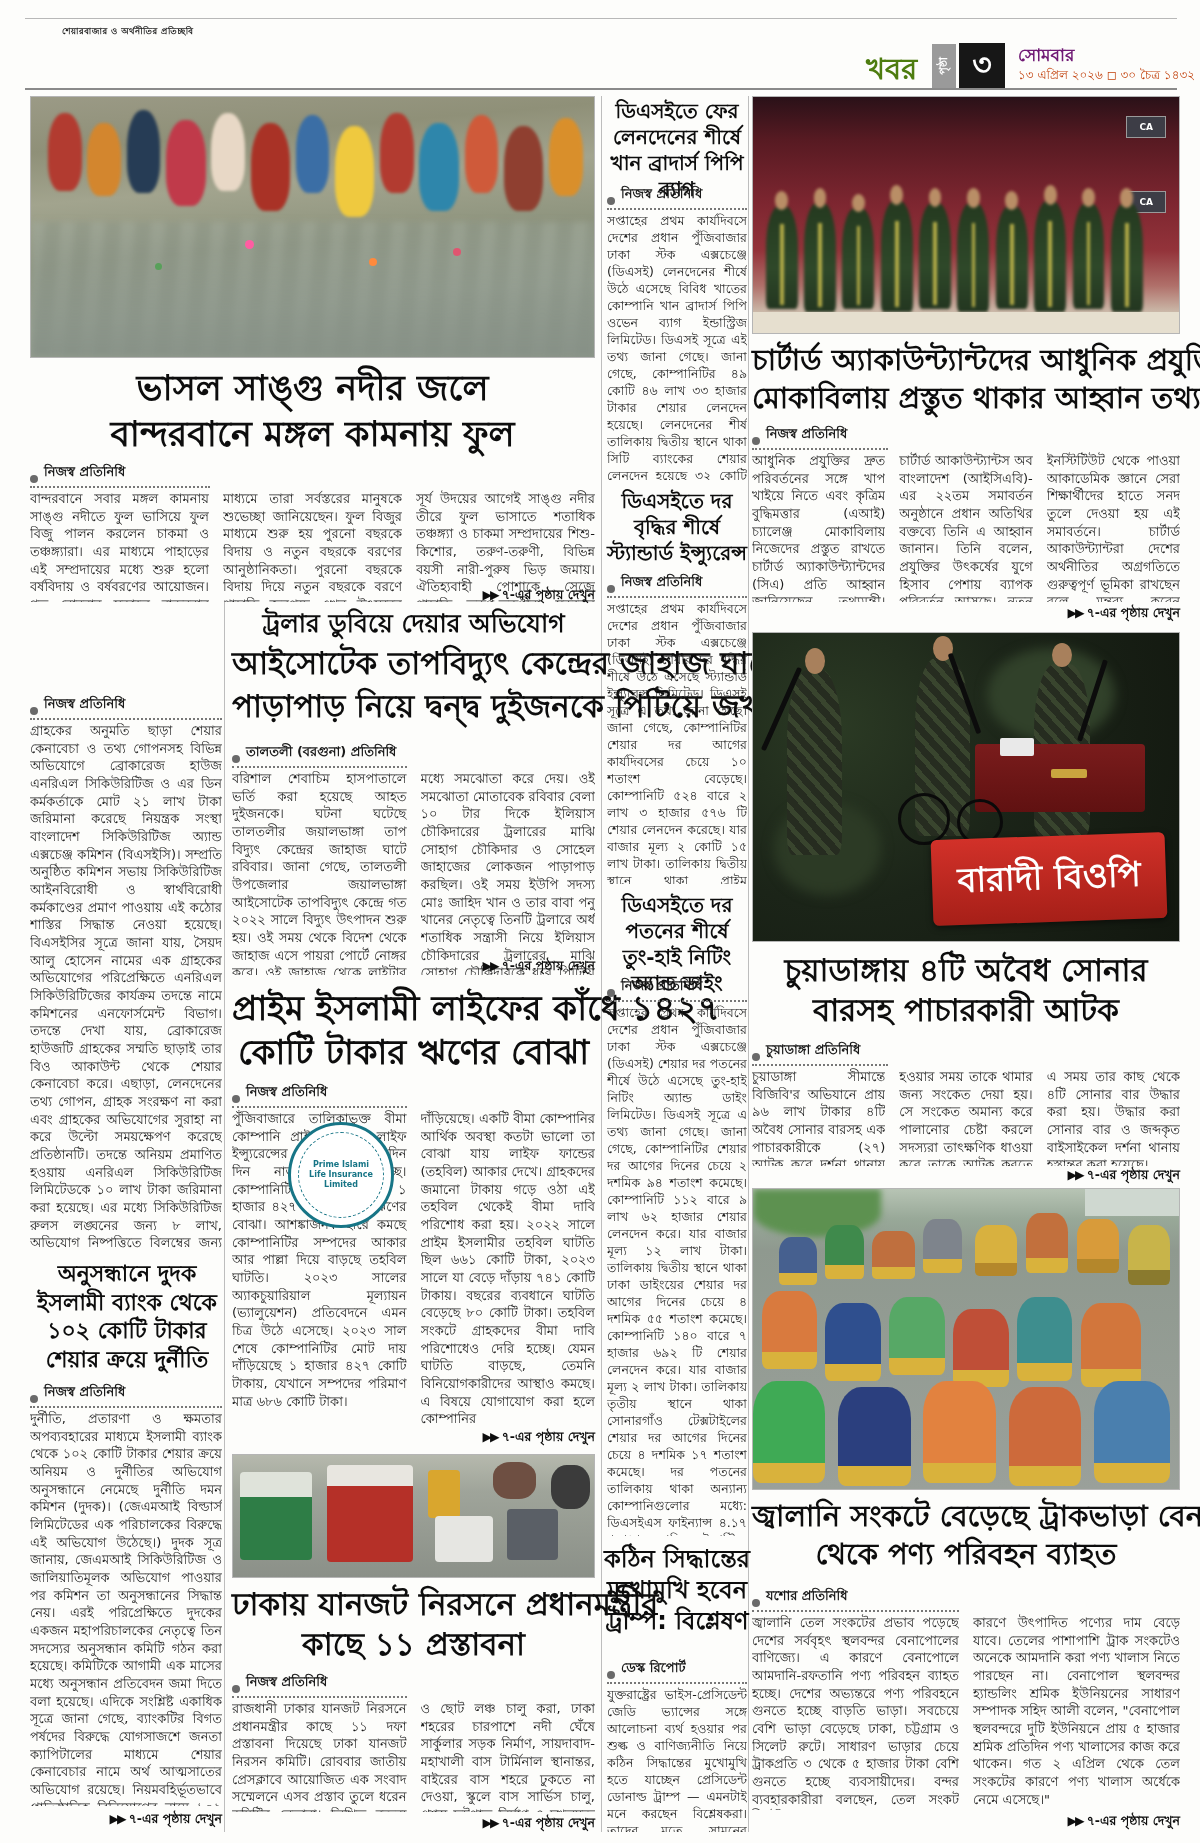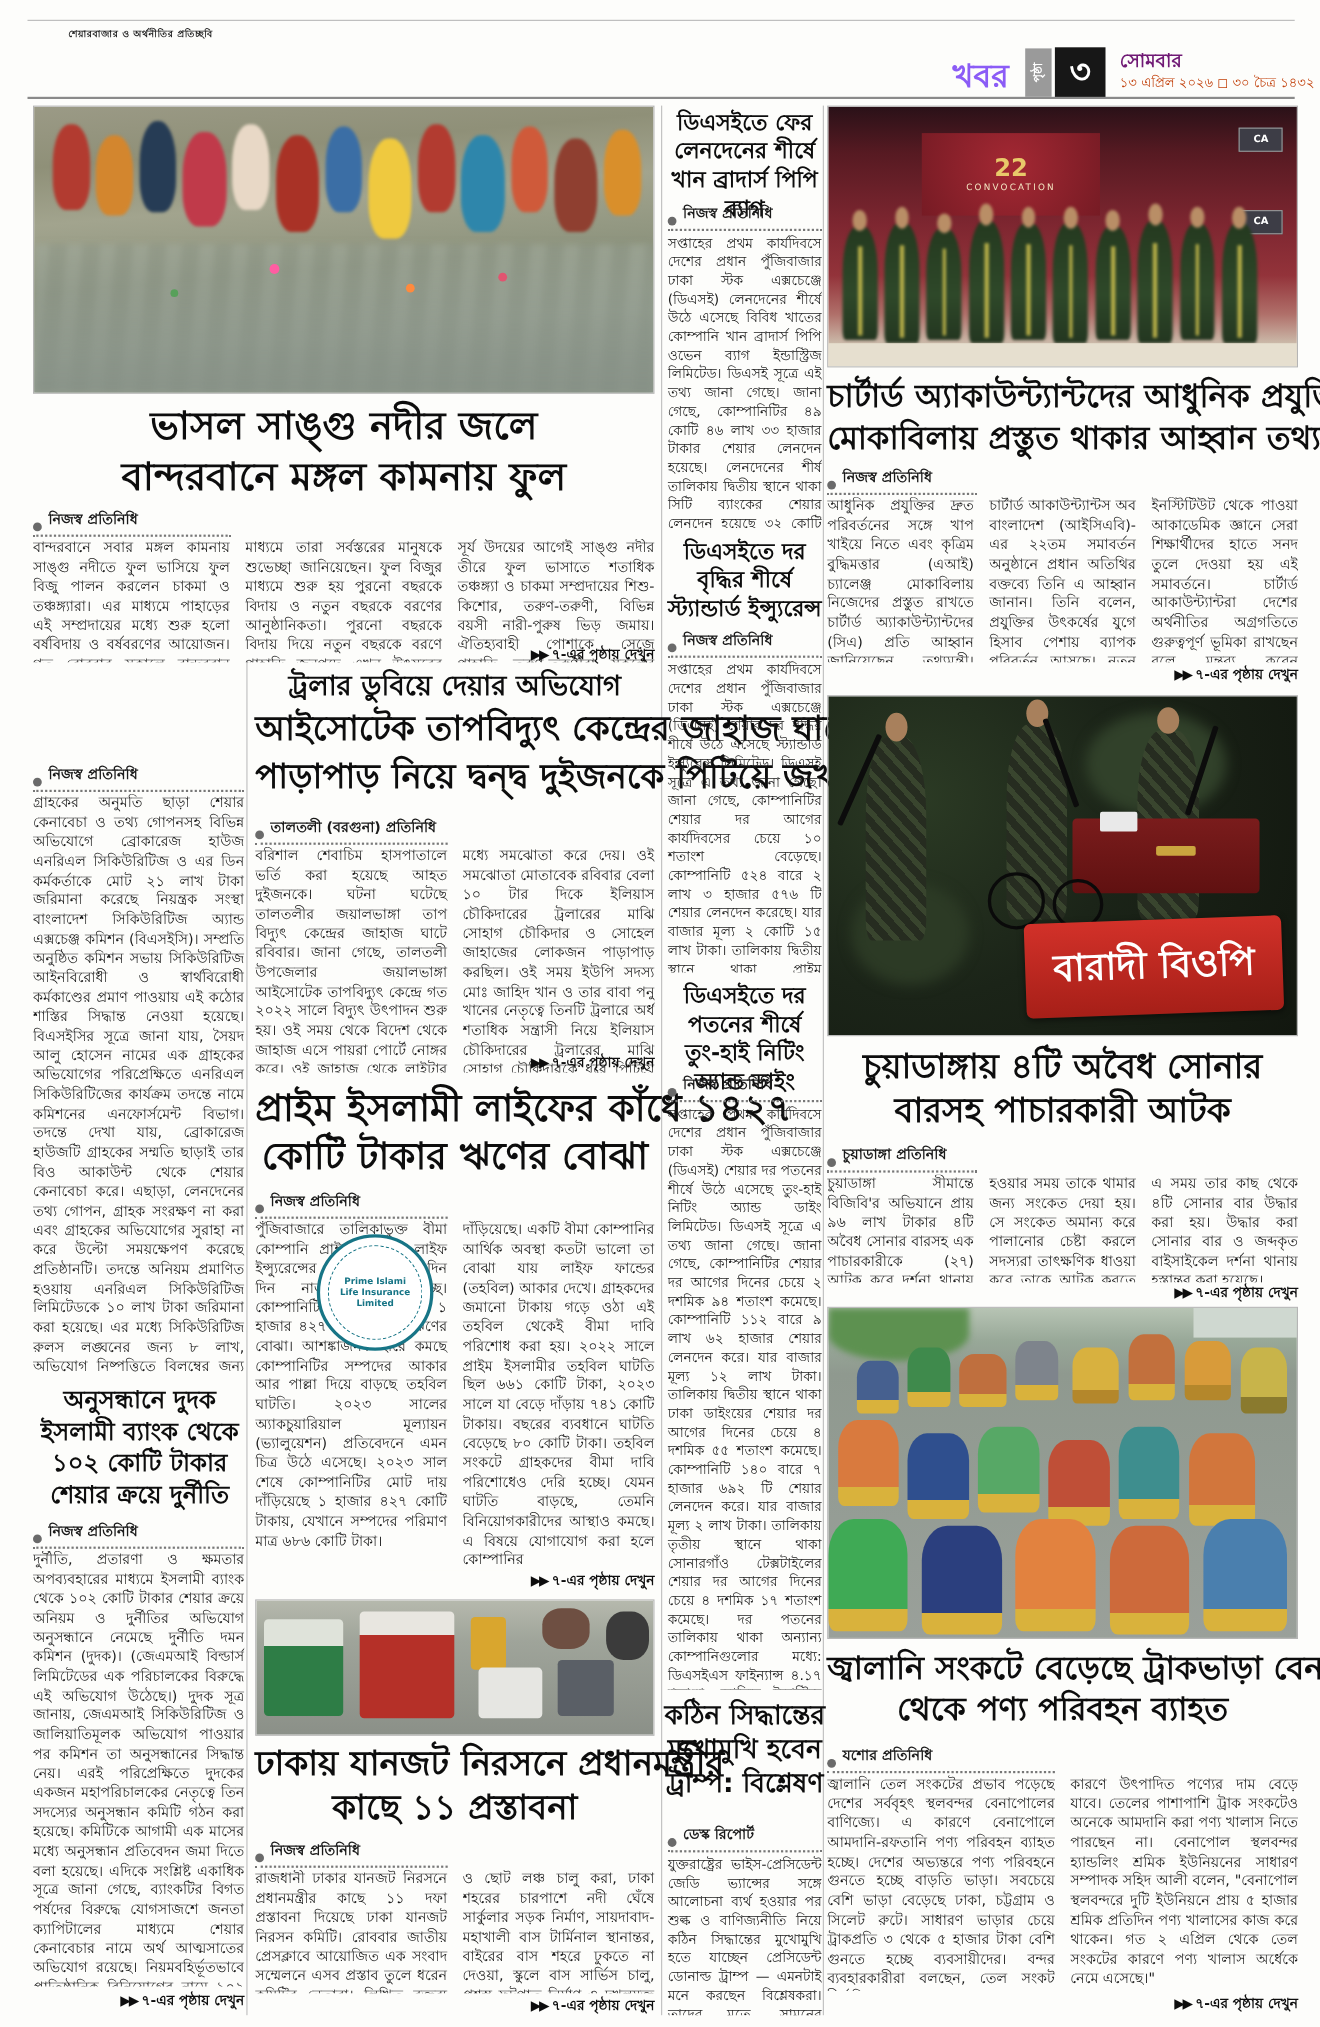--- a/index.html
+++ b/index.html
@@ -4,21 +4,21 @@
 <style>
   *{box-sizing:border-box;margin:0;padding:0}
   html,body{background:#e8e8e8}
   body{font-family:"DejaVu Sans","Liberation Sans",sans-serif;color:#111}
   .page{position:relative;width:1200px;height:1843px;background:#fdfdfb;margin:0 auto;overflow:hidden}
   
   .toprule{position:absolute;left:25px;width:1152px;height:1px;background:#b8b8b8}
   .headrule{position:absolute;left:25px;width:1152px;height:2px;background:#8a8a8a}
   .tagline{position:absolute;font-size:8.5px;font-weight:bold;color:#222;letter-spacing:.5px}
   .logo{position:absolute;font-size:38px;font-weight:900;color:#0b0b0b;letter-spacing:1px;text-shadow:1px 0 #0b0b0b,0 1px #0b0b0b}
-  .section-word{position:absolute;font-size:29px;font-weight:900;color:#8b5cf6}
+  .section-word{position:absolute;font-size:29px;font-weight:900;color:#4d7c0f}
   .pagebox-gray{position:absolute;background:#9a9a9a;color:#fff;width:24px;height:44px;display:flex;align-items:center;justify-content:center}
   .pagebox-gray span{writing-mode:vertical-rl;transform:rotate(180deg);font-size:11px;font-weight:bold}
   .pagebox-black{position:absolute;background:#171717;color:#fff;width:46px;height:46px;display:flex;align-items:center;justify-content:center;font-size:30px;font-weight:bold}
   .day{position:absolute;font-size:17px;font-weight:900;color:#701a75}
   .date{position:absolute;font-size:12px;color:#c2410c}
   
   .vrule{position:absolute;width:1px;background:#bdbdbd}
   
   .hl{position:absolute;font-weight:800;color:#0d0d0d;text-align:center;line-height:1.3}
   .hl .ln{white-space:nowrap}
@@ -240,24 +240,20 @@
     <div class="row">
         <span class="dot"></span>
         <span class="nm">ডেস্ক রিপোর্ট</span>
       </div>
     <div class="dots"></div>
   </div>
   <div class="bodytx" style="left:607px;top:1686px;width:140px;height:146px;font-size:12.5px">যুক্তরাষ্ট্রের ভাইস-প্রেসিডেন্ট জেডি ভ্যান্সের সঙ্গে আলোচনা ব্যর্থ হওয়ার পর শুল্ক ও বাণিজ্যনীতি নিয়ে কঠিন সিদ্ধান্তের মুখোমুখি হতে যাচ্ছেন প্রেসিডেন্ট ডোনাল্ড ট্রাম্প — এমনটাই মনে করছেন বিশ্লেষকরা। তাদের মতে, সামনের সপ্তাহগুলোতে বাজারের অস্থিরতা প্রশাসনের ওপর চাপ আরও বাড়িয়ে তুলবে।</div>
 
   <div class="ph" style="left:752px;top:96px;width:428px;height:238px">
     <div class="sh" style="left:0;top:0;width:100%;height:100%;background:linear-gradient(180deg,#2a1118 0%,#571a22 18%,#7d2630 45%,#93333a 65%,#b0706a 80%,#cdbfae 92%,#ded3c2 100%)"></div>
-    <div class="banner" style="left:20%;top:10%;width:38%;height:32%">
-      <span style="font-size:22px;font-weight:900;color:#e8c96a">22</span>
-      <span style="font-size:8px;letter-spacing:2px">CONVOCATION</span>
-    </div>
     <div class="badge" style="right:3%;top:8%;width:40px;height:22px">CA</div>
     <div class="badge" style="right:3%;top:40%;width:40px;height:22px">CA</div>
     <div class="robe blur1" style="left:3%;bottom:10%;width:7.5%;height:44%">
         <b></b>
         <i></i>
       </div>
     <div class="robe blur1" style="left:12%;bottom:9%;width:7.5%;height:46%">
         <b></b>
         <i></i>
       </div>

